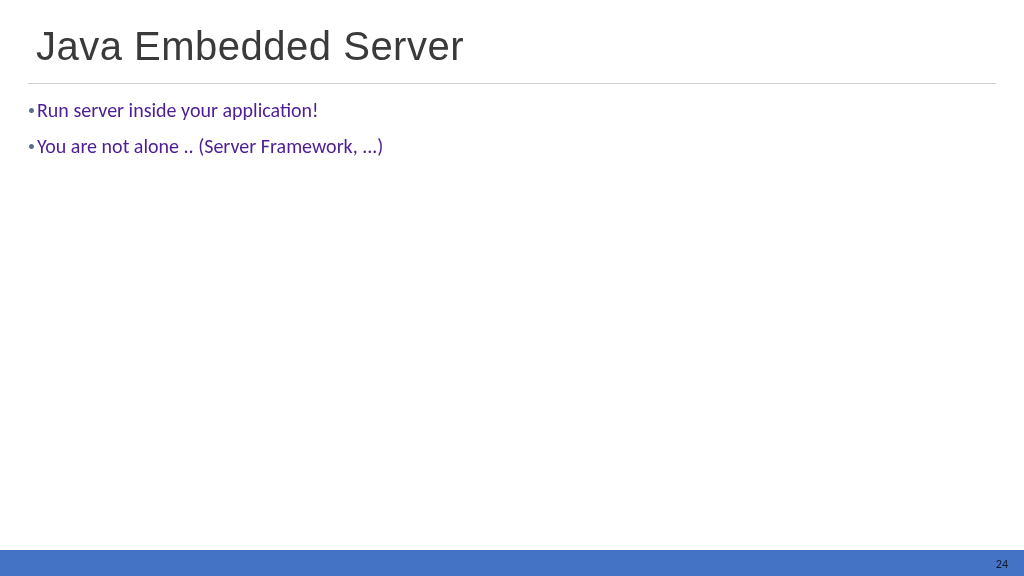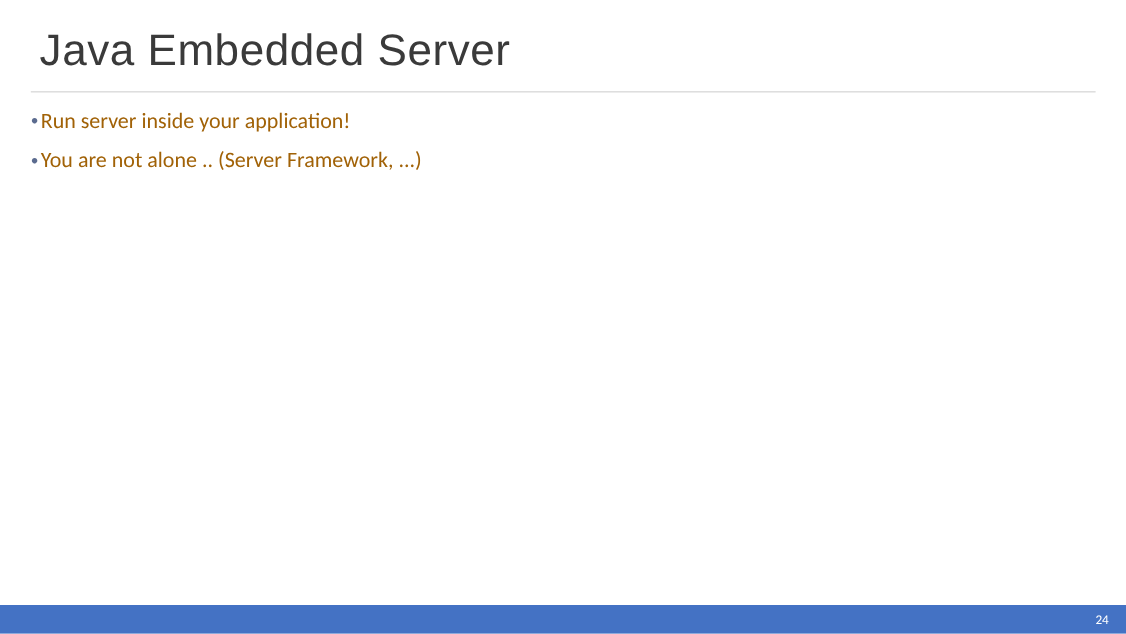--- a/index.html
+++ b/index.html
@@ -44,37 +44,37 @@
     .bullet-dot {
       color: #5b6b8f;
       font-size: 14px;
       margin-right: 2px;
       line-height: 1;
       position: relative;
       top: -2px;
     }
     .bullet-text {
       font-size: 20px;
-      color: #a16207;
+      color: #4c1d95;
       font-weight: 400;
     }
     .footer-bar {
       position: absolute;
       bottom: 0;
       left: 0;
       width: 100%;
       height: 26px;
       background: #4472c4;
     }
     .page-number {
       position: absolute;
       bottom: 5px;
       right: 16px;
       font-size: 12px;
-      color: #ffffff;
+      color: #0f172a;
       font-family: 'Calibri', 'Segoe UI', Arial, sans-serif;
     }
   </style>
 </head>
 <body>
 
 <div class="slide">
   <h1 class="title">Java Embedded Server</h1>
   <hr class="divider">
   <div class="content">

